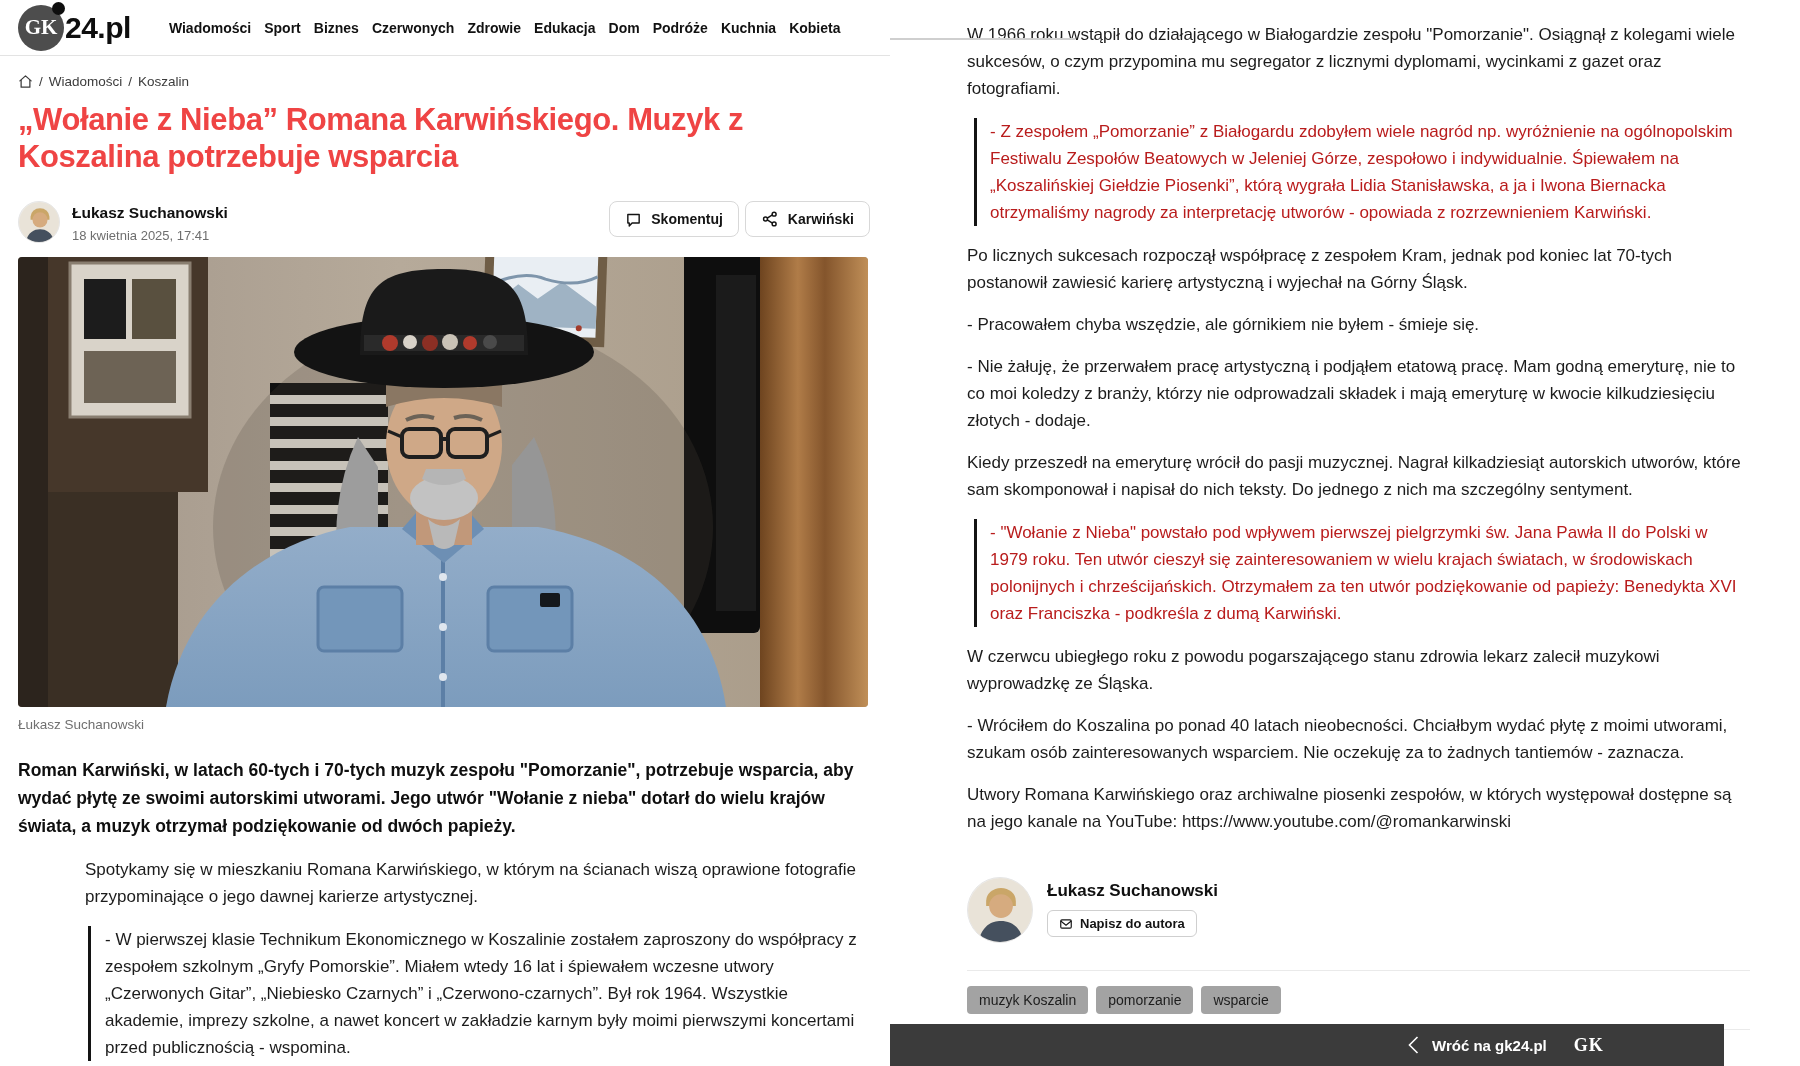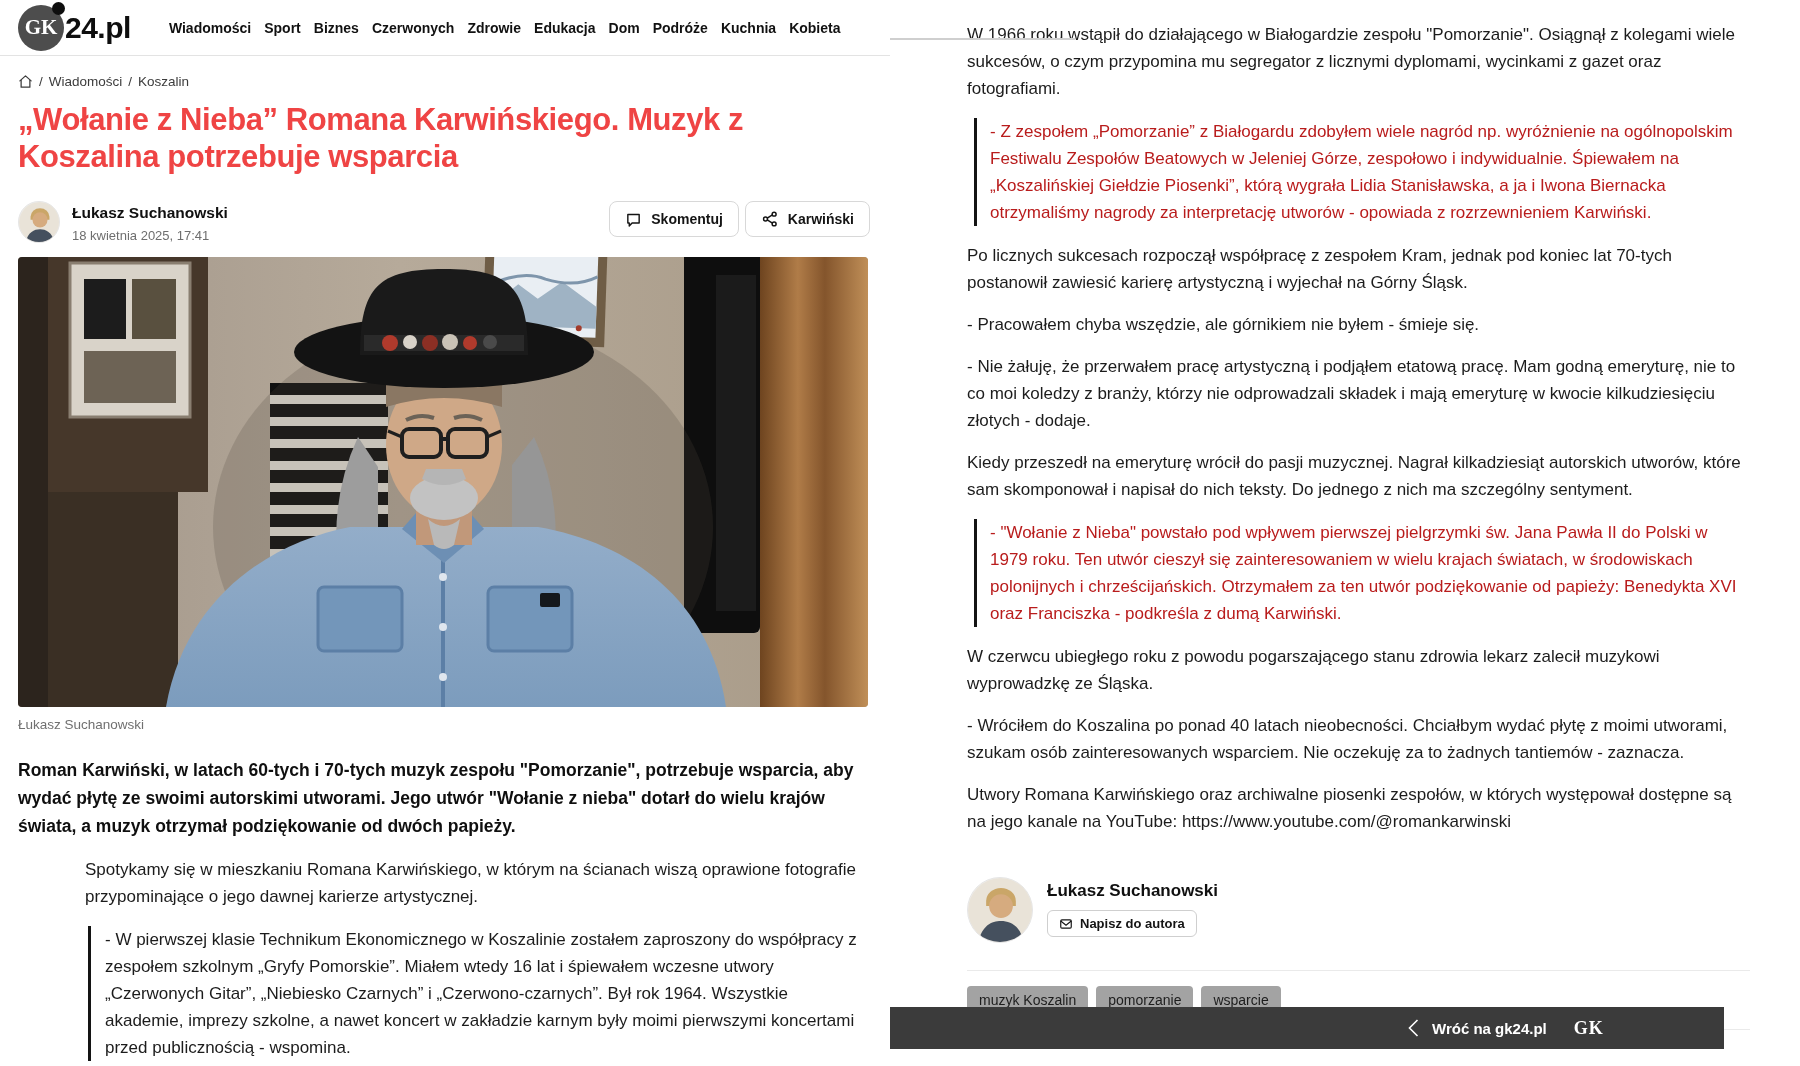--- a/index.html
+++ b/index.html
@@ -63,21 +63,21 @@
   .write-btn { margin-top:9px; display:inline-flex; align-items:center; gap:7px; height:27px;
     padding:4px 11px; background:#fff; border:1px solid #cfcfcf; border-radius:6px;
     font-family:"Liberation Sans", sans-serif; font-size:13px; font-weight:bold; color:#141414; cursor:pointer; }
 
   .divider { border-top:1px solid #eaeaea; margin-top:27px; }
   .divider2 { border-top:1px solid #eaeaea; margin-top:15px; }
   .tags { margin-top:15px; display:flex; gap:8px; }
   .tag { background:#a3a3a3; border-radius:4px; padding:6px 12px; font-size:14px;
     color:#1d1d1d; cursor:pointer; white-space:nowrap; }
 
-  .footer-bar { position:absolute; left:0; bottom:17px; width:834px; height:42px; background:#3b3b3b; }
+  .footer-bar { position:absolute; left:0; bottom:0; width:834px; height:42px; background:#3b3b3b; }
   .footer-inner { position:absolute; left:518px; top:0; height:42px; display:flex;
     align-items:center; gap:13px; color:#fff; cursor:pointer; }
   .footer-back { font-size:15px; font-weight:bold; }
   .footer-gk { margin-left:14px; font-family:"Liberation Serif", serif; font-weight:bold;
     font-size:18px; letter-spacing:1px; }
 </style>
 </head>
 <body>
 
 <div class="page-left">

